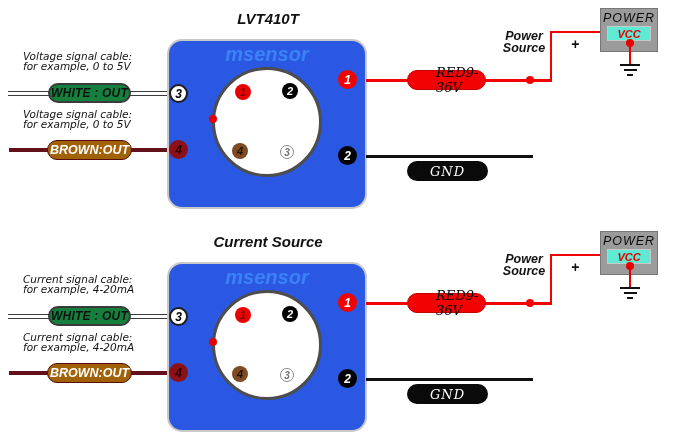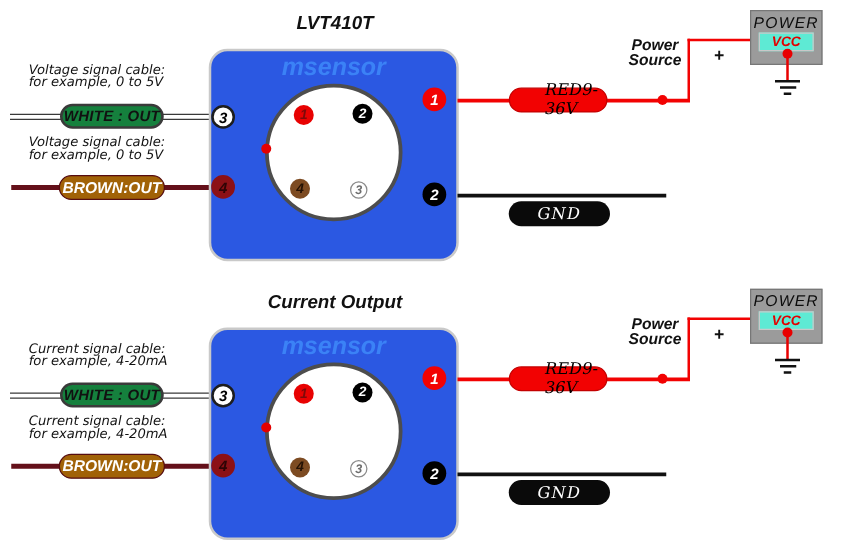--- a/index.html
+++ b/index.html
@@ -145,21 +145,21 @@
     <div class="gnd-sym">
       <div class="g1"></div>
         <div class="g2"></div>
         <div class="g3"></div>
     </div>
     <div class="wire-black"></div>
     <div class="pill-gnd">GND</div>
   </div>
 
   <div class="diagram" id="d2">
-    <div class="title">Current Output</div>
+    <div class="title">Current Source</div>
 
     <div class="note note-top">
       <div>Current signal cable:</div>
       <div>for example, 4-20mA</div>
     </div>
     <div class="wire-white"></div>
     <div class="pill-white">WHITE : OUT</div>
 
     <div class="note note-bot">
       <div>Current signal cable:</div>

